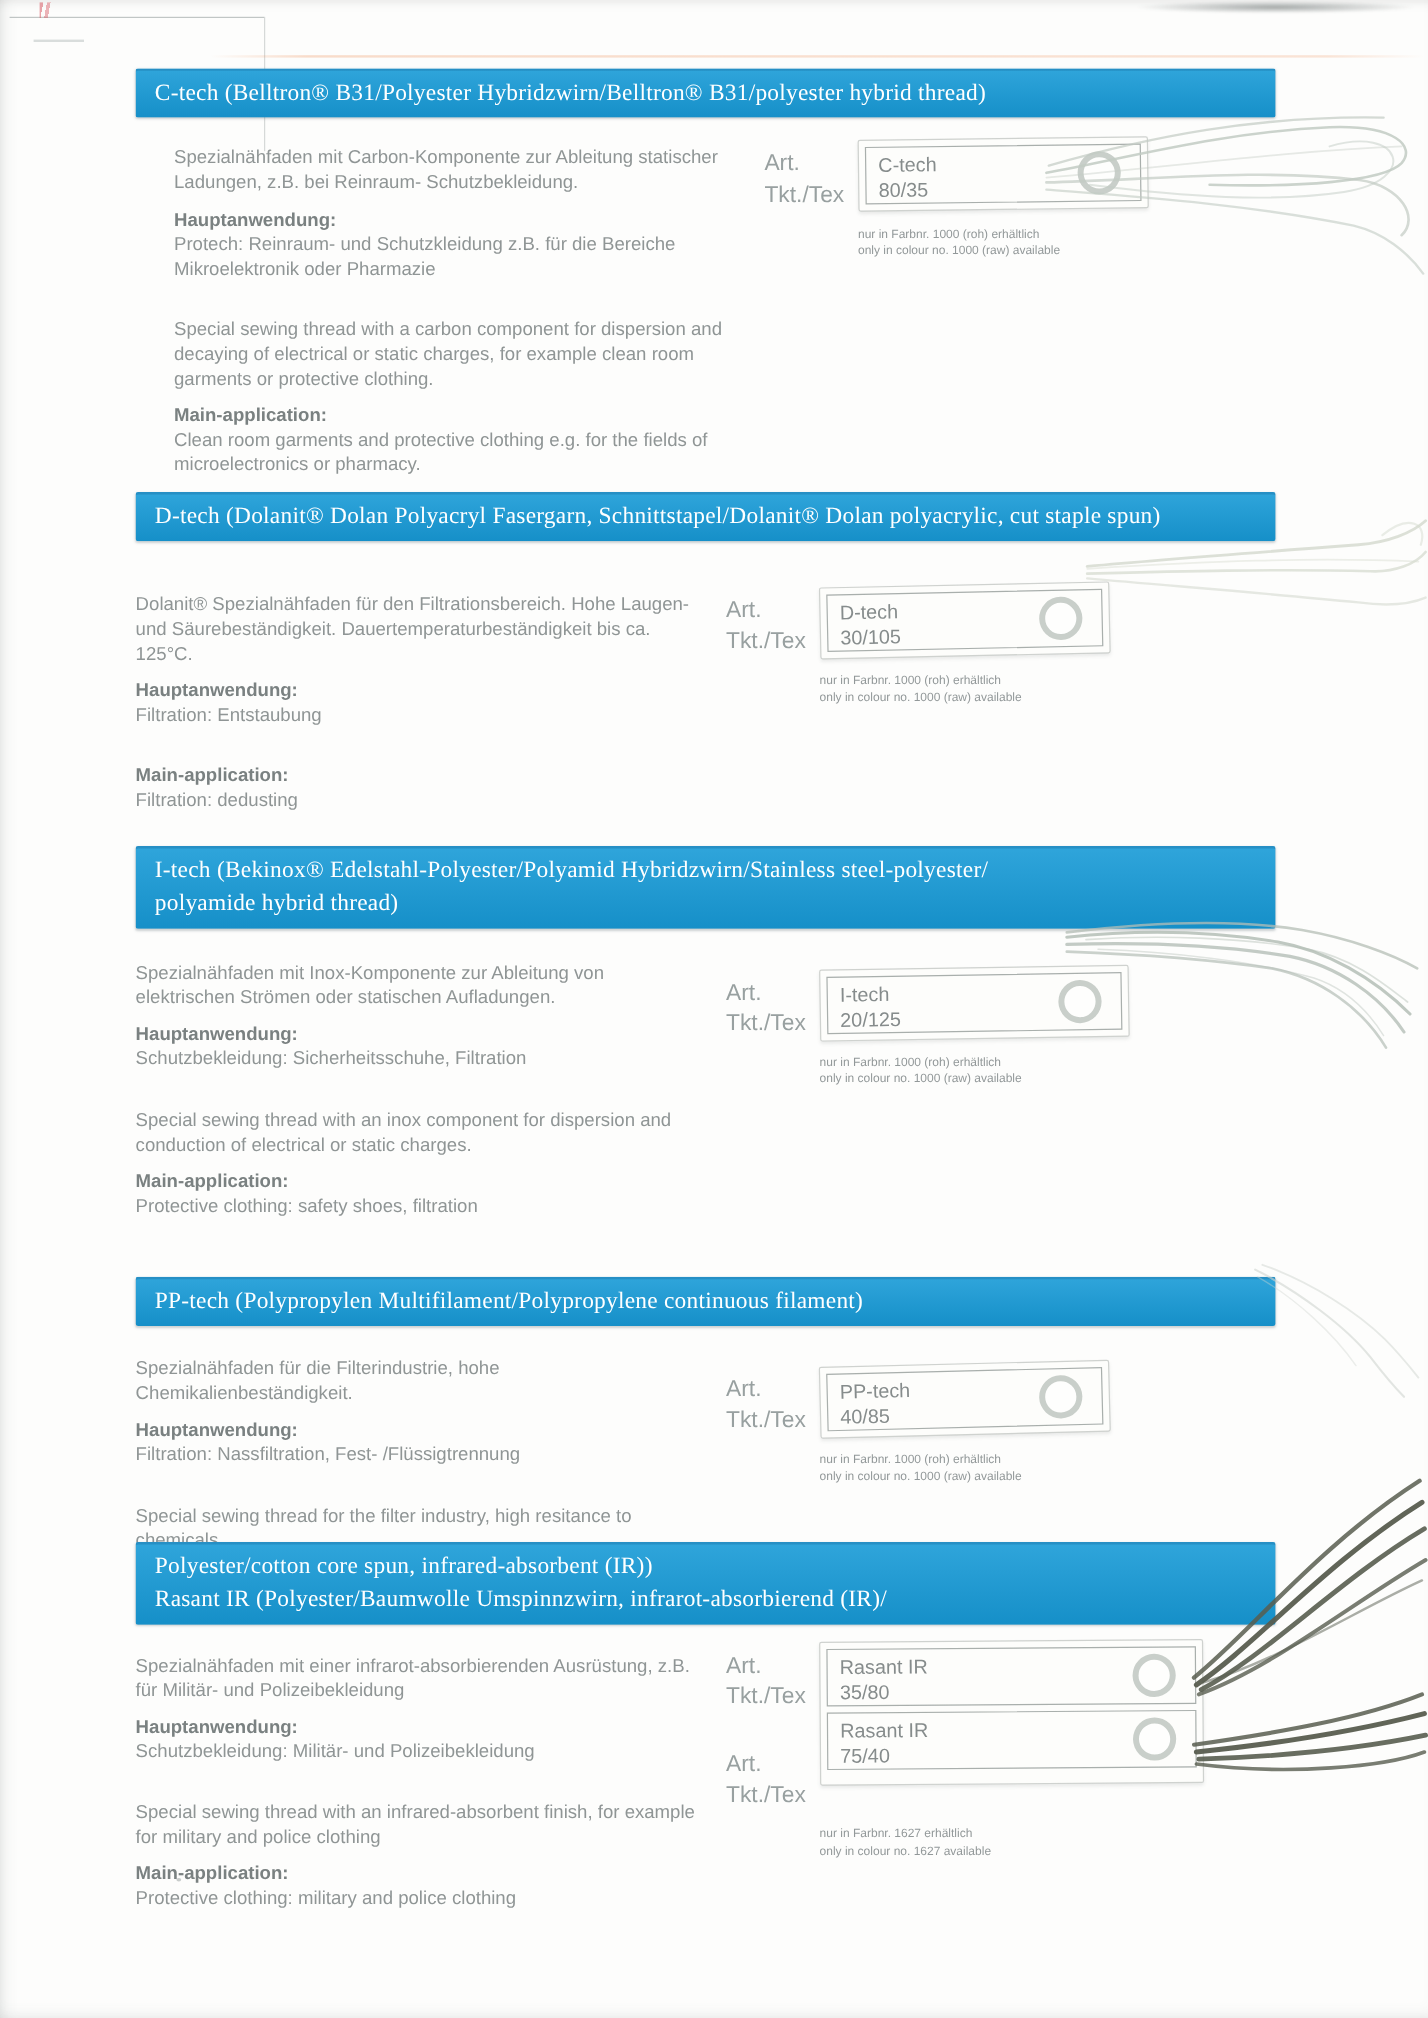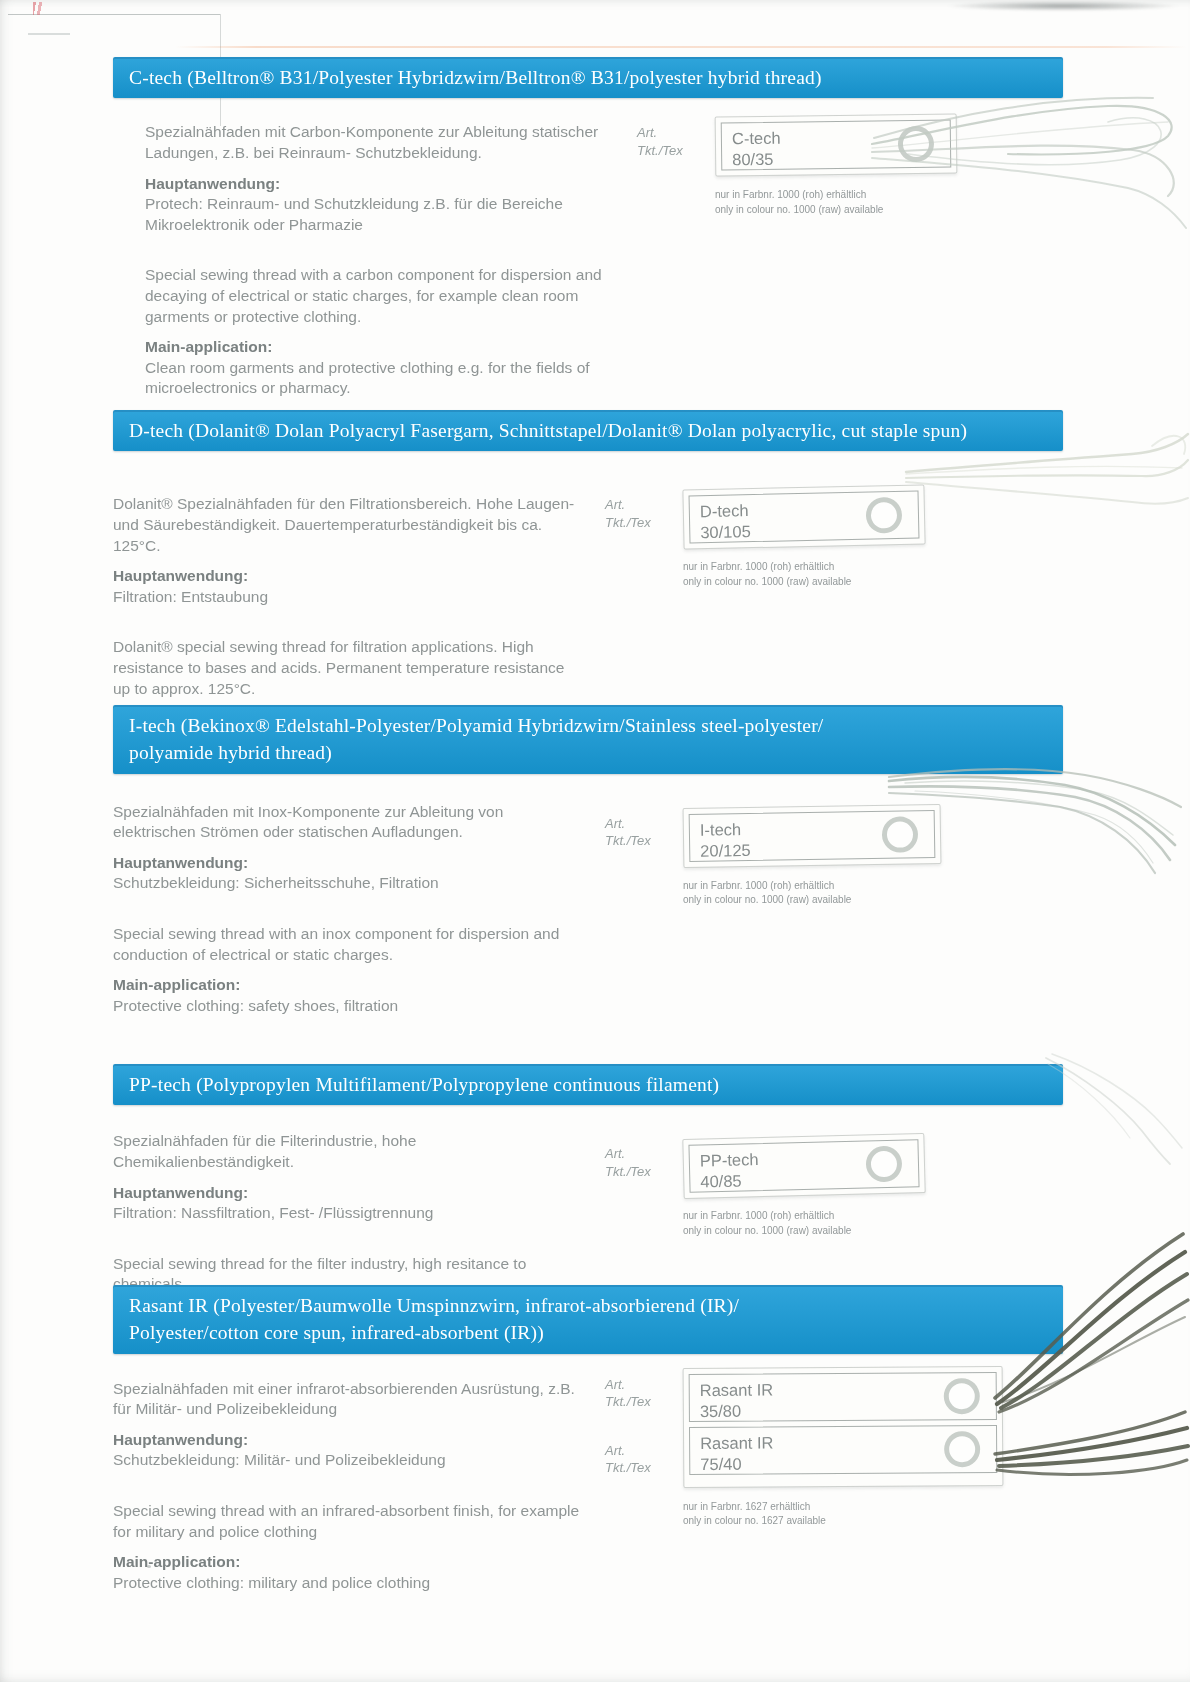--- a/index.html
+++ b/index.html
@@ -28,21 +28,21 @@
   .bar span{display:block;}
   .body{display:flex;}
   .col-left{width:492px;padding-right:22px;box-sizing:border-box;font-size:15.5px;line-height:1.33;}
   .col-left p{margin:0;}
   .de,.en{margin-bottom:10px !important;}
   .h{font-weight:bold;}
   .app{margin-bottom:30px !important;}
   .col-left p:last-child{margin-bottom:0 !important;}
   .col-right{flex:1;position:relative;}
   .tag-row{display:flex;align-items:flex-start;}
-  .art{width:78px;font-size:13px;line-height:1.35;padding-top:9px;flex-shrink:0;font-style:italic;}
+  .art{width:78px;font-size:19px;line-height:1.35;padding-top:9px;flex-shrink:0;}
   .art-stack{width:78px;flex-shrink:0;}
   .art-stack .art{width:auto;}
   .art-stack .art + .art{margin-top:22px;}
   .tag-card{
     position:relative;width:240px;height:58px;
     background:#fdfdfb;
     border:1px solid rgba(150,158,152,.45);
     box-shadow:0 2px 3px rgba(90,100,100,.12);
     transform:rotate(-0.7deg);
     border-radius:2px;
@@ -129,21 +129,20 @@
 
   <div class="section" style="top:410px;">
     <div class="bar" style="background-color: rgb(24, 155, 215);">
       <span>D-tech (Dolanit® Dolan Polyacryl Fasergarn, Schnittstapel/Dolanit® Dolan polyacrylic, cut staple spun)</span>
     </div>
     <div class="body" style="margin-top:43px;">
       <div class="col-left" style="color: rgb(143, 149, 149);">
         <p class="de">Dolanit® Spezialnähfaden für den Filtrationsbereich. Hohe Laugen- und Säurebeständigkeit. Dauertemperaturbeständigkeit bis ca. 125°C.</p>
         <p class="h" style="color: rgb(122, 129, 129);">Hauptanwendung:</p>
         <p class="app">Filtration: Entstaubung</p>
-        <p class="en">Dolanit® special sewing thread for filtration applications. High resistance to bases and acids. Permanent temperature resistance up to approx. 125°C.</p>
         <p class="h" style="color: rgb(122, 129, 129);">Main-application:</p>
         <p class="app">Filtration: dedusting</p>
       </div>
       <div class="col-right" style="margin-top:-7px;">
         <div class="tag-row">
           <div class="art" style="color: rgb(152, 160, 160);">
             <span>Art.</span><br><span>Tkt./Tex</span>
           </div>
           <div class="tag-card" style="transform:rotate(-1.2deg);">
             <div class="tag-inner" style="color: rgb(134, 140, 140);">
@@ -225,22 +224,22 @@
         <div class="avail" style="color: rgb(146, 152, 153);">
           <div>nur in Farbnr. 1000 (roh) erhältlich</div>
           <div>only in colour no. 1000 (raw) available</div>
         </div>
       </div>
     </div>
   </div>
 
   <div class="section" style="top:1285px;">
     <div class="bar" style="background-color: rgb(24, 155, 215);">
+      <span>Polyester/cotton core spun, infrared-absorbent (IR))</span>
       <span>Rasant IR  (Polyester/Baumwolle Umspinnzwirn, infrarot-absorbierend (IR)/</span>
-      <span>Polyester/cotton core spun, infrared-absorbent (IR))</span>
     </div>
     <div class="body" style="margin-top:25px;">
       <div class="col-left" style="color: rgb(143, 149, 149);">
         <p class="de">Spezialnähfaden mit einer infrarot-absorbierenden Ausrüstung, z.B. für Militär- und Polizeibekleidung</p>
         <p class="h" style="color: rgb(122, 129, 129);">Hauptanwendung:</p>
         <p class="app">Schutzbekleidung: Militär- und Polizeibekleidung</p>
         <p class="en">Special sewing thread with an infrared-absorbent finish, for example for military and police clothing</p>
         <p class="h" style="color: rgb(122, 129, 129);">Main-application:</p>
         <p class="app">Protective clothing: military and police clothing</p>
       </div>

